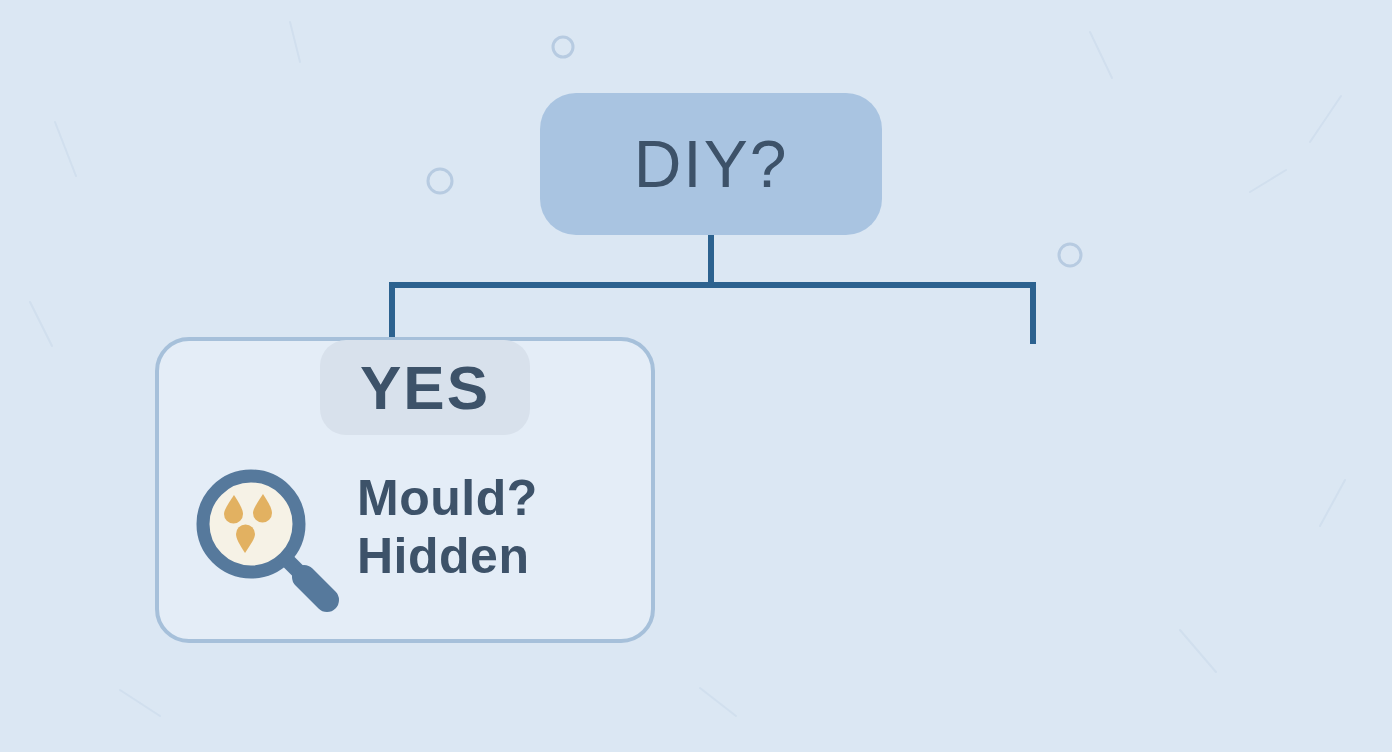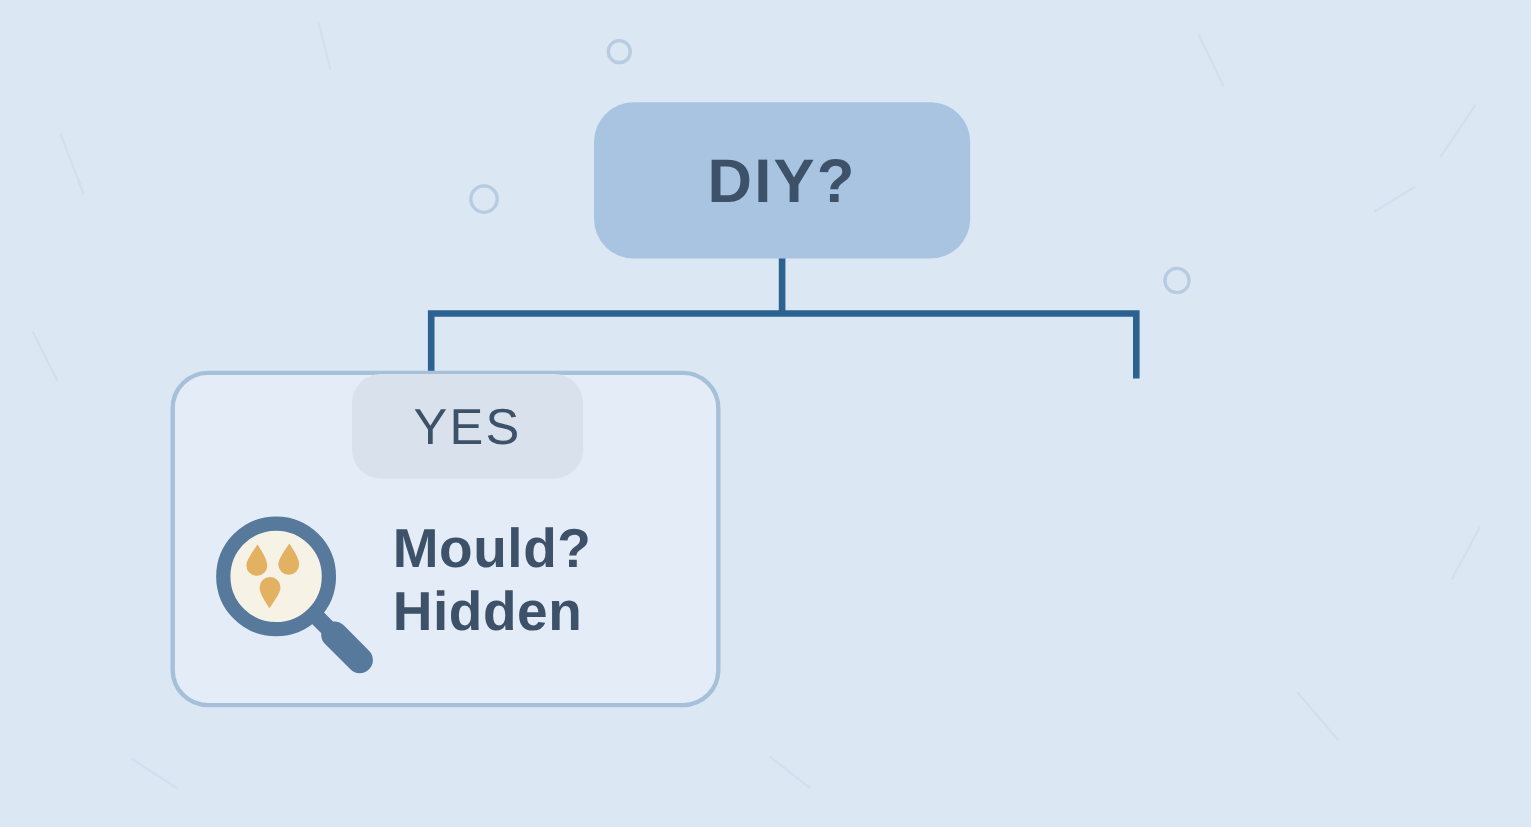--- a/index.html
+++ b/index.html
@@ -16,35 +16,35 @@
     position:relative;width:1392px;height:752px;overflow:hidden;
     background:var(--bg);
   }
   #overlay{position:absolute;left:0;top:0;width:1392px;height:752px;}
   .node-root{
     position:absolute;left:540px;top:93px;width:342px;height:142px;
     background:var(--root-fill);border-radius:36px;
     display:flex;align-items:center;justify-content:center;
   }
   .node-root .label{
-    font-size:56px;font-weight:700;color:var(--ink);letter-spacing:2px;
+    font-size:66px;font-weight:400;color:var(--ink);letter-spacing:2px;
   }
   .branch{
     position:absolute;background:var(--branch-fill);
     border:4px solid var(--branch-border);border-radius:34px;
   }
   .branch.yes{left:155px;top:337px;width:500px;height:306px;}
   .branch.no{left:817px;top:340px;width:445px;height:308px;}
   .badge{
     position:absolute;background:var(--badge-fill);border-radius:26px;
     display:flex;align-items:center;justify-content:center;
   }
   .branch.yes .badge{left:161px;top:-1px;width:210px;height:95px;}
   .branch.no .badge{left:109px;top:-1px;width:203px;height:95px;}
-  .badge .label{font-size:46px;font-weight:400;color:var(--ink);letter-spacing:2px;}
+  .badge .label{font-size:62px;font-weight:700;color:var(--ink);letter-spacing:2px;}
   .branch-title{
     position:absolute;font-size:50px;font-weight:700;color:var(--ink);
     line-height:58px;letter-spacing:0.5px;
   }
   .branch.yes .branch-title{left:198px;top:128px;}
   .branch.no .branch-title{left:248px;top:130px;}
   .branch-title span{display:block;}
   .icon-wrap{position:absolute;}
   .branch.yes .icon-wrap{left:32px;top:122px;width:160px;height:160px;}
   .branch.no .icon-wrap{left:52px;top:148px;width:134px;height:122px;}

